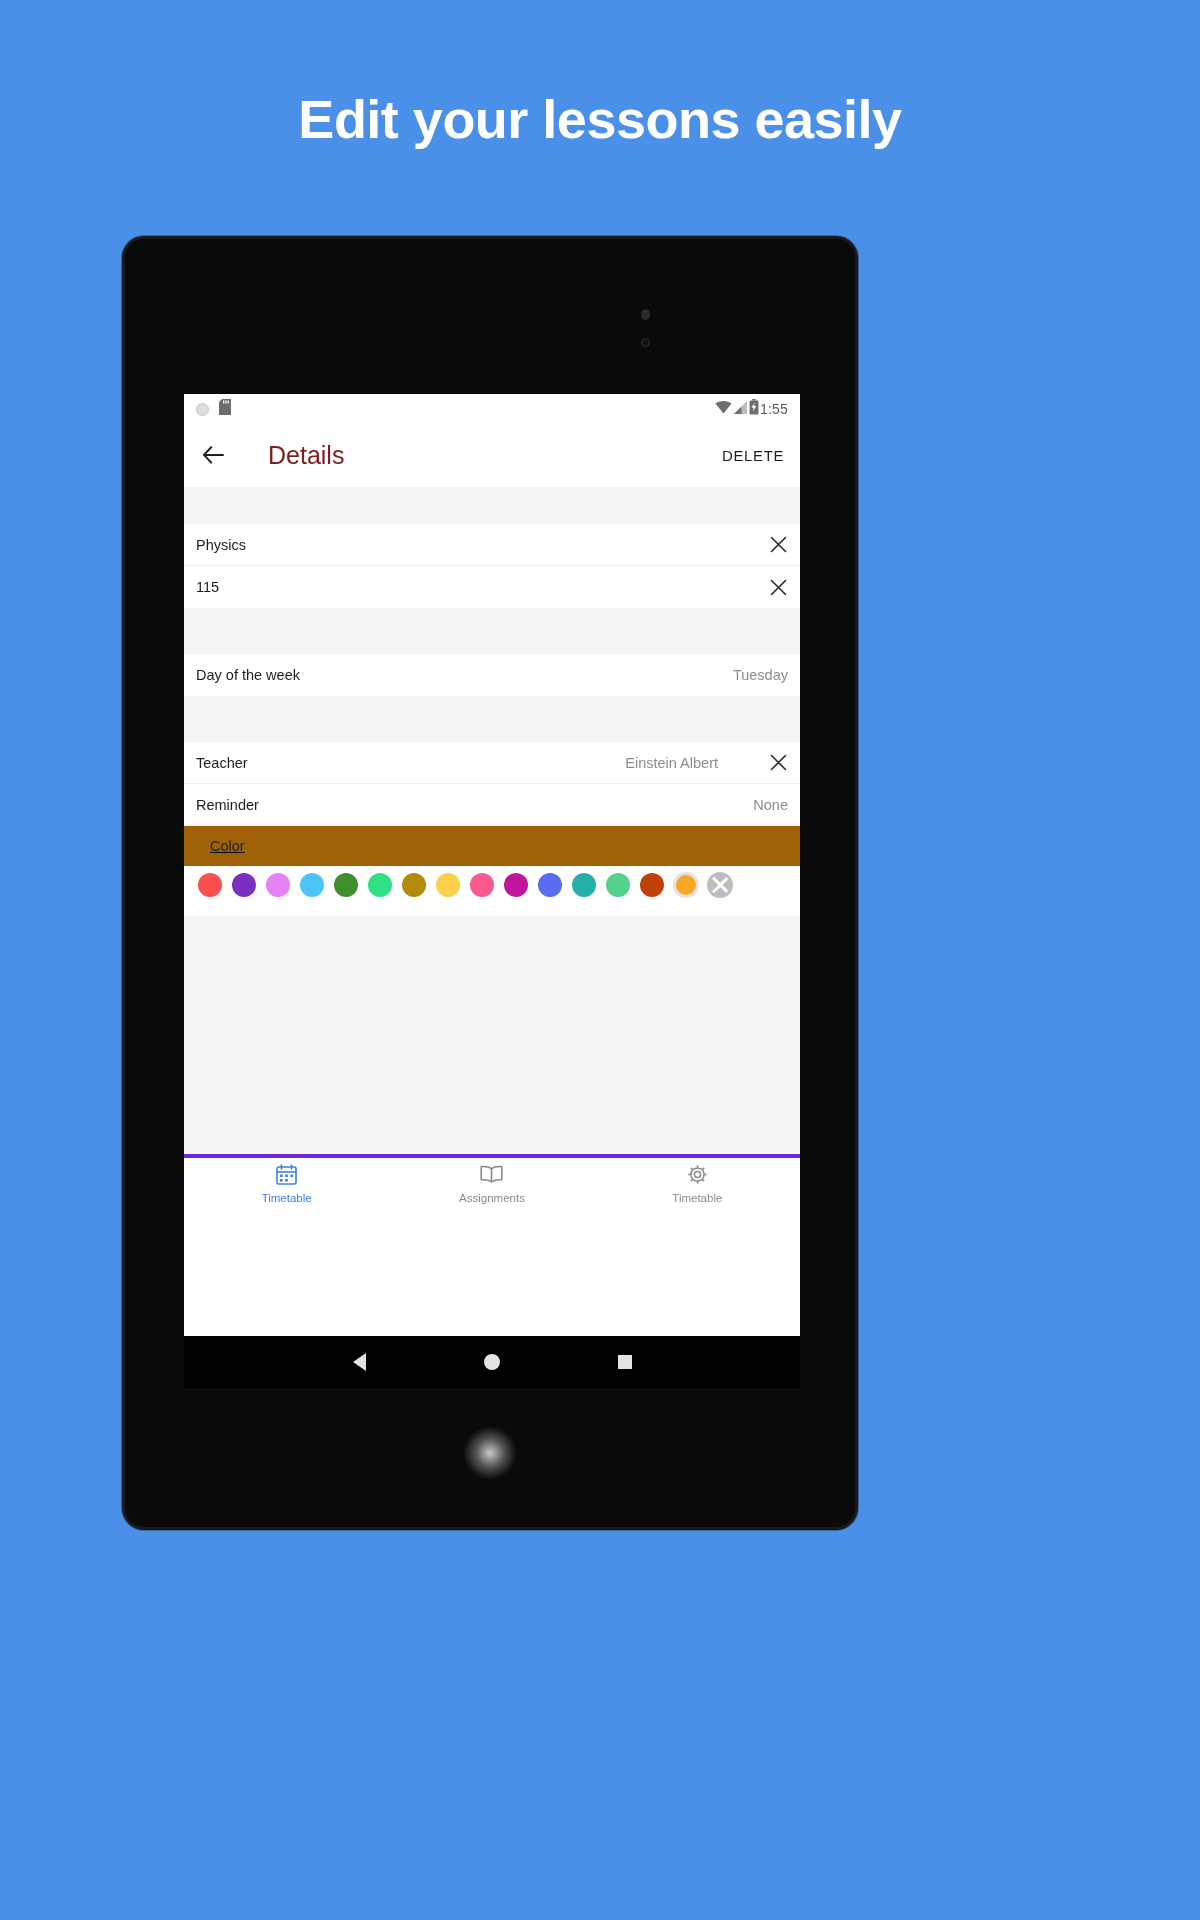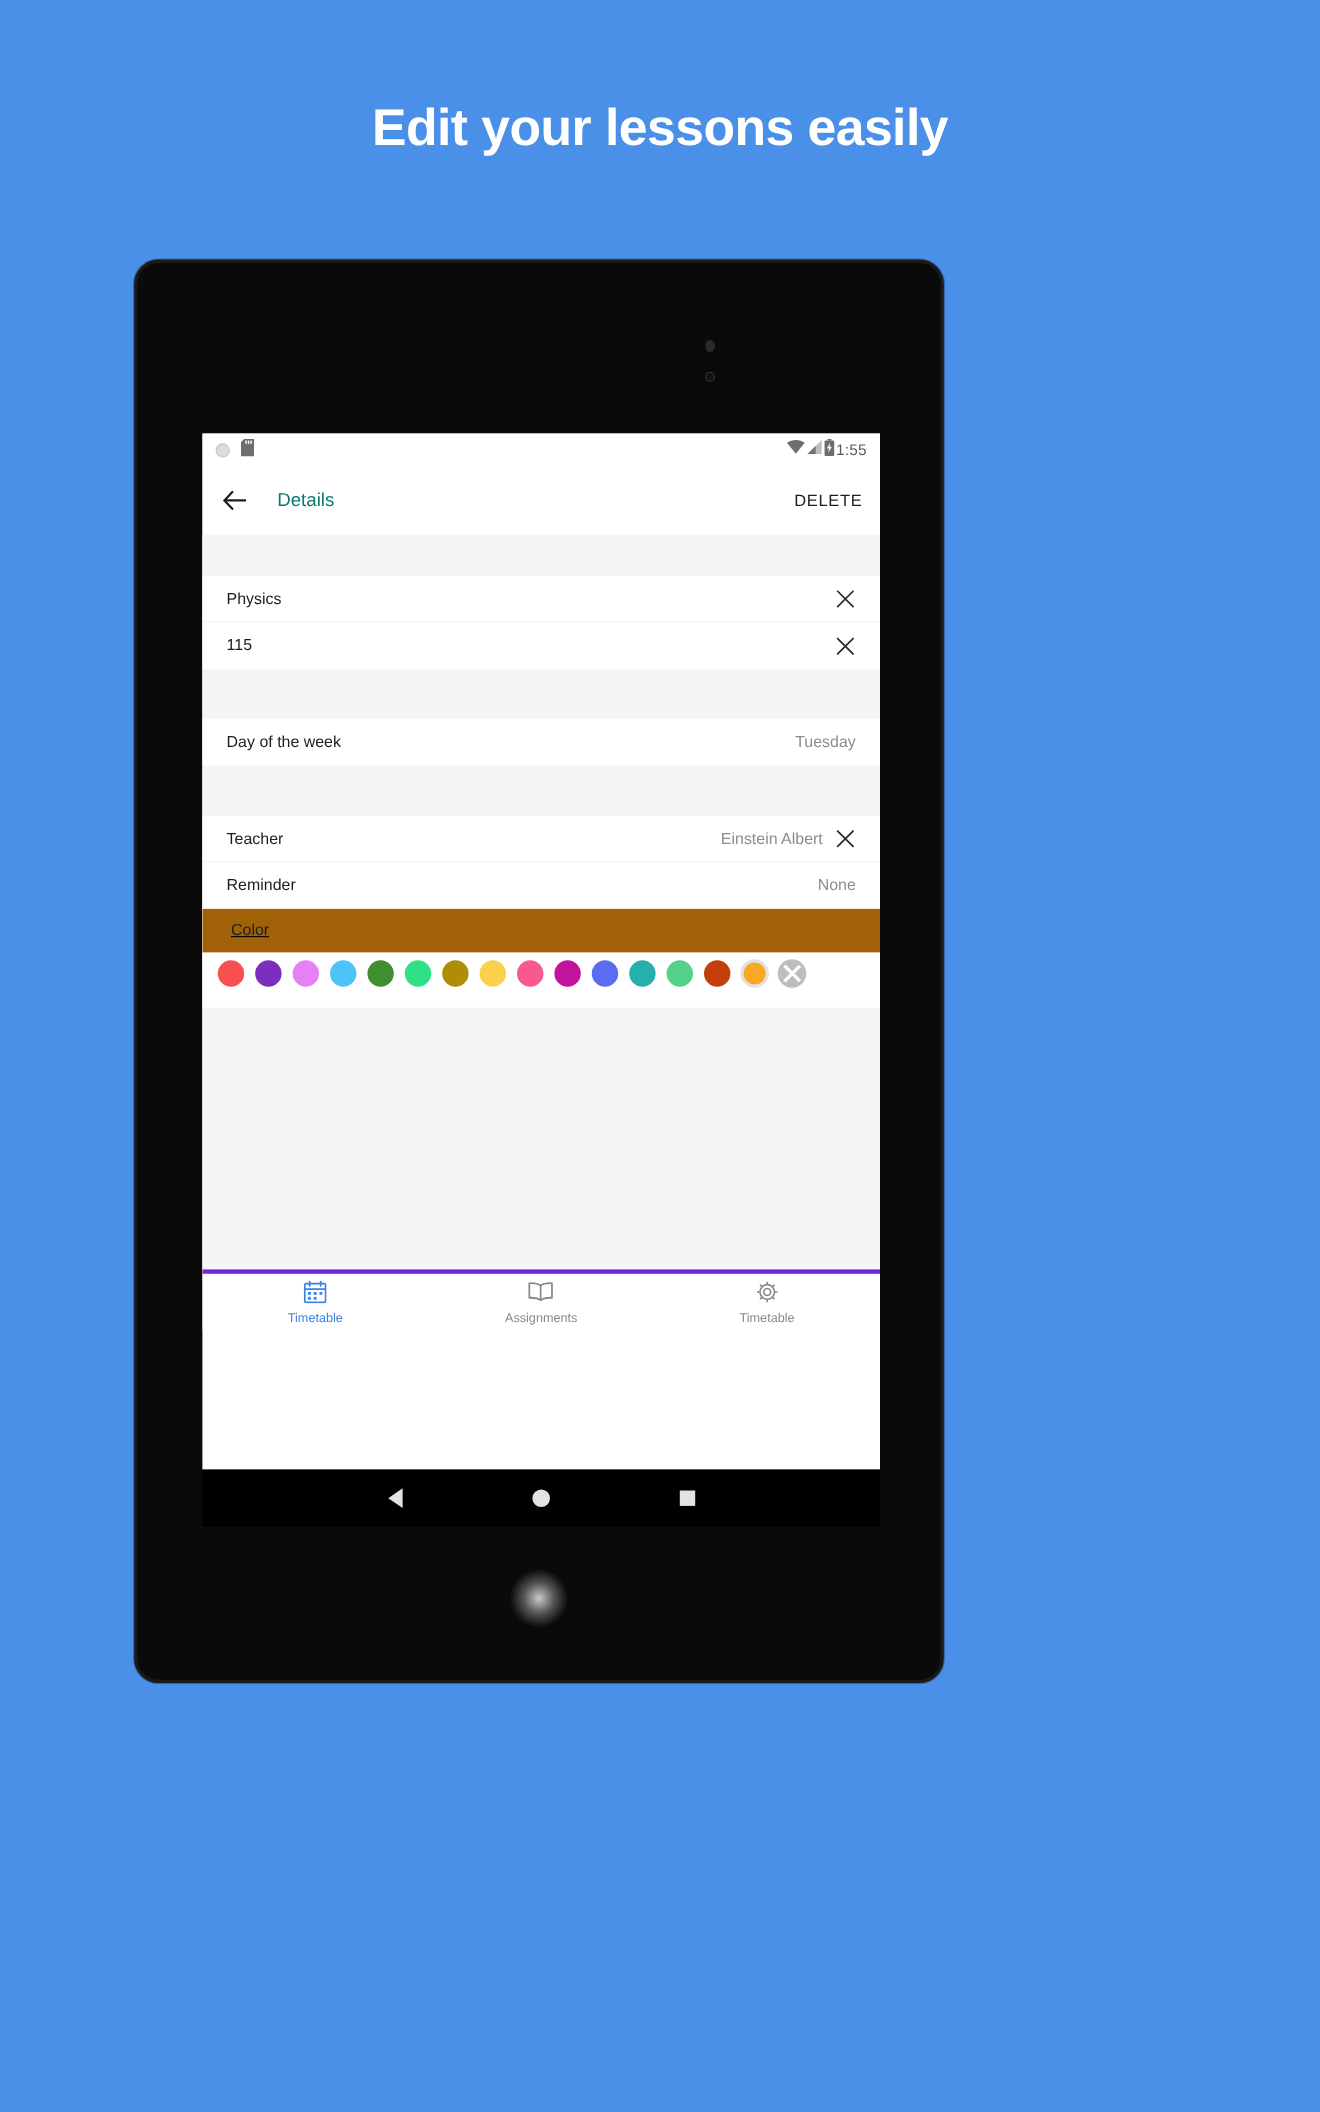--- a/index.html
+++ b/index.html
@@ -9,21 +9,21 @@
     font-family: "Liberation Sans", sans-serif;
     overflow: hidden;
   }
   #page { position: relative; width: 1200px; height: 1920px; background: #4a90e8; }
 
   
   .headline {
     position: absolute; left: 0; top: 88px; width: 1200px;
     text-align: center;
     color: #ffffff;
-    font-size: 47px;
+    font-size: 54px;
     font-weight: bold;
     letter-spacing: -0.5px;
     white-space: nowrap;
   }
 
   
   .device {
     position: absolute;
     left: 122px; top: 236px;
     width: 736px; height: 1294px;
@@ -71,39 +71,40 @@
   .sdcard-icon { display: block; }
 
   
   .toolbar {
     height: 62px; background: #ffffff;
     display: flex; align-items: center;
     padding: 0 14px;
     position: relative;
   }
   .back-arrow { width: 30px; height: 30px; display: flex; align-items: center; justify-content: center; cursor: pointer; }
-  .tb-title { font-size: 17px; color: #0f766e; margin-left: 24px; }
+  .tb-title { font-size: 25px; color: #7f1d1d; margin-left: 40px; }
   .tb-action {
     margin-left: auto; font-size: 15px; color: #1d1d1d;
     letter-spacing: 0.6px; cursor: pointer; padding-right: 2px;
   }
 
   
   .content { background: #f5f5f5; }
   .gap { height: 38px; background: #f5f5f5; }
   .gap.tall { height: 46px; }
   .section { background: #ffffff; }
 
   .row {
     height: 42px;
     background: #ffffff;
     display: flex; align-items: center;
-    padding: 0 22px;
+    padding: 0 12px;
     border-bottom: 1px solid #eeeeee;
     position: relative;
+    gap: 40px;
   }
   .row:last-child { border-bottom: none; }
   .row-label { font-size: 14.5px; color: #1d1d1d; }
   .row-value { margin-left: auto; font-size: 14.5px; color: #8c8c8c; }
   .row-value.input-text { margin-left: 0; color: #1d1d1d; }
   .clear-x { margin-left: auto; width: 20px; height: 20px; display: flex; align-items:center; justify-content:center; cursor:pointer; }
   .clear-x.after-value { margin-left: 10px; }
 
   .color-label-row {
     height: 40px; background: #a16207;

